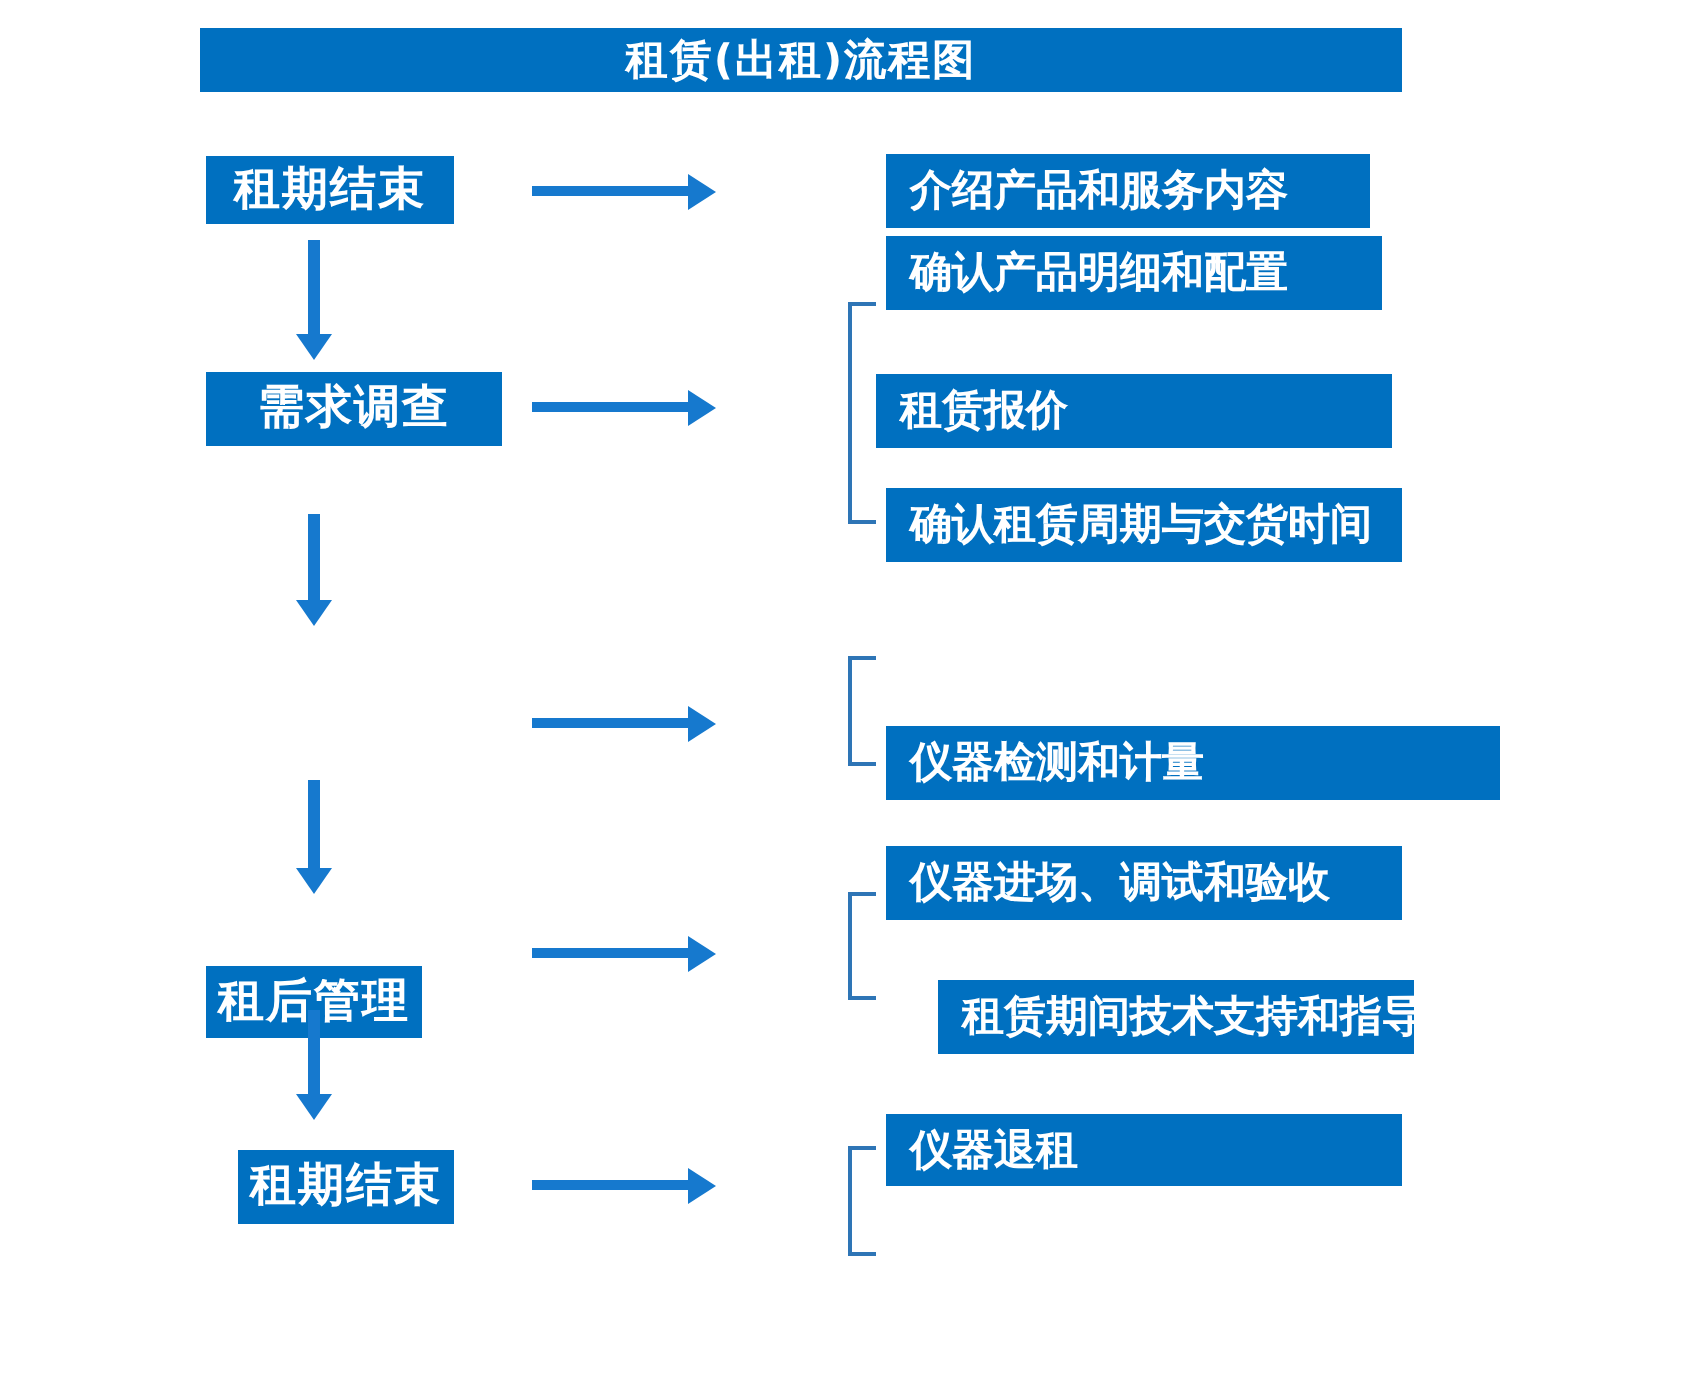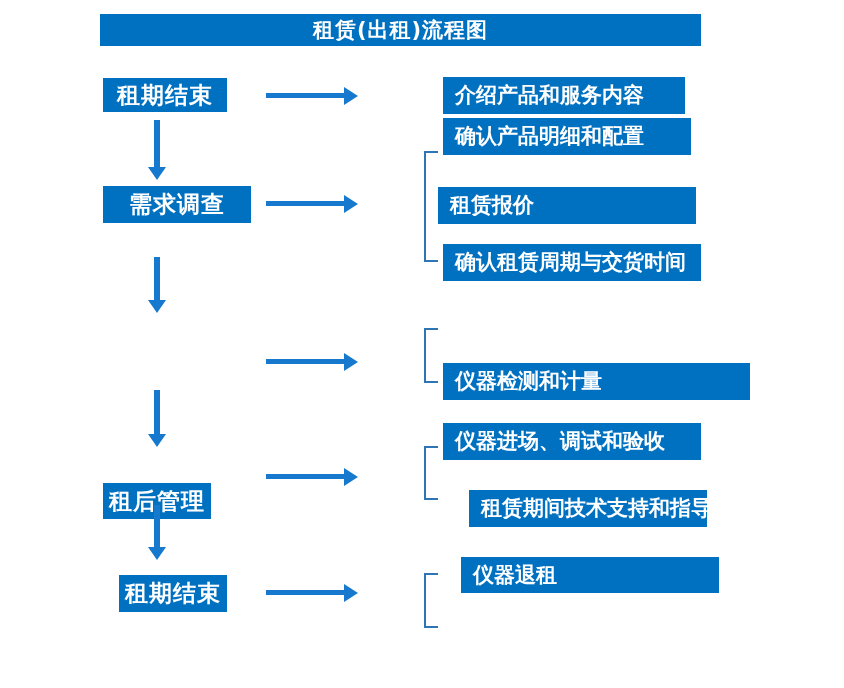--- a/index.html
+++ b/index.html
@@ -91,21 +91,21 @@
   <div class="node left-box" style="left:103px; top:459px; width:108px; height:36px;margin-top:24px;">租后管理</div>
   <div class="node left-box" style="left:103px; top:575px; width:108px; height:37px;margin-left:16px;">租期结束</div>
 
   <div class="node right-box" style="left:443px; top:77px;  width:242px; height:37px;">介绍产品和服务内容</div>
   <div class="node right-box" style="left:443px; top:118px; width:248px; height:37px;">确认产品明细和配置</div>
   <div class="node right-box" style="left:438px; top:187px; width:258px; height:37px;font-family:Liberation Serif, serif;">租赁报价</div>
   <div class="node right-box" style="left:443px; top:244px; width:258px; height:37px;">确认租赁周期与交货时间</div>
   <div class="node right-box" style="left:443px; top:363px; width:307px; height:37px;">仪器检测和计量</div>
   <div class="node right-box" style="left:443px; top:423px; width:258px; height:37px;text-align:center;">仪器进场、调试和验收</div>
   <div class="node right-box" style="left:469px; top:490px; width:238px; height:37px;">租赁期间技术支持和指导</div>
-  <div class="node right-box" style="left:443px; top:557px; width:258px; height:36px;margin-left:18px;">仪器退租</div>
+  <div class="node right-box" style="left:443px; top:557px; width:258px; height:36px;">仪器退租</div>
 
   <div class="arrow-right" style="left:266px; top:93px;  width:78px;"></div>
   <div class="arrow-right" style="left:266px; top:201px; width:78px;"></div>
   <div class="arrow-right" style="left:266px; top:359px; width:78px;"></div>
   <div class="arrow-right" style="left:266px; top:474px; width:78px;"></div>
   <div class="arrow-right" style="left:266px; top:590px; width:78px;"></div>
 
   <div class="arrow-down" style="left:154px; top:120px; height:47px;"></div>
   <div class="arrow-down" style="left:154px; top:257px; height:43px;"></div>
   <div class="arrow-down" style="left:154px; top:390px; height:44px;"></div>

